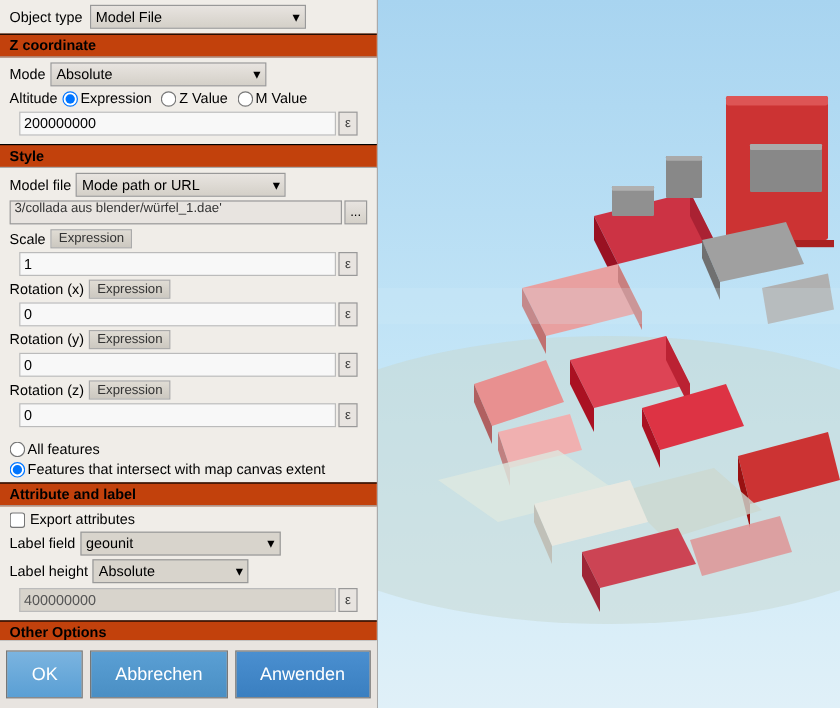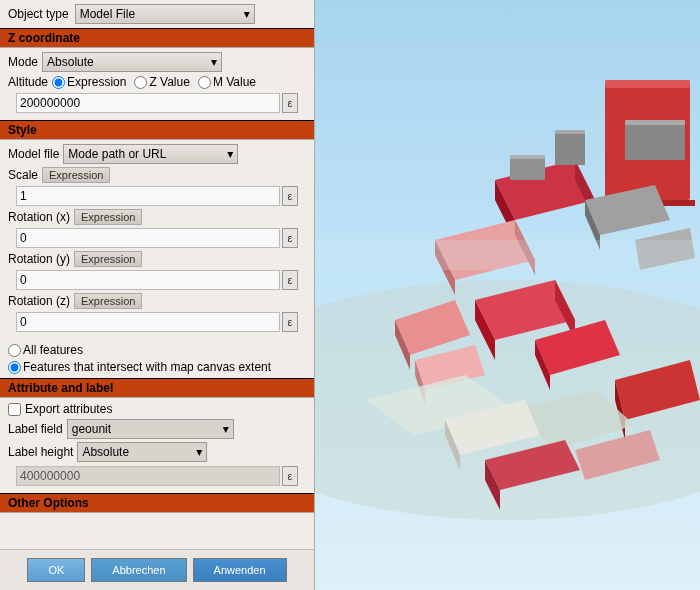--- a/index.html
+++ b/index.html
@@ -171,22 +171,22 @@
       margin-top: auto;
       padding: 8px;
       display: flex;
       justify-content: center;
       gap: 6px;
       border-top: 1px solid #bbb;
       background: #e8e4e0;
     }
 
     .dialog-btn {
-      height: 24px;
-      font-size: 11px;
+      height: 40px;
+      font-size: 15px;
       padding: 0 20px;
       border: 1px solid #777;
       cursor: pointer;
     }
 
     .btn-ok {
       background: linear-gradient(to bottom, #7bb4e0, #5a9fd4);
       color: white;
     }
 
@@ -269,20 +269,24 @@
     <div class="form-area">
 
       <div class="row">
         <span class="label">Model file</span>
         <div class="dropdown-btn" style="width:175px;">
           <span>Mode path or URL</span>
           <span>▾</span>
         </div>
       </div>
 
+      <div class="file-path-row" style="margin-bottom:4px;">
+        <div class="file-input">3/collada aus blender/würfel_1.dae'</div>
+        <button class="btn-small">...</button>
+      </div>
 
       <div class="row expression-header">
         <span class="label">Scale</span>
         <div class="expression-label">Expression</div>
       </div>
       <div class="value-row">
         <input class="value-input" type="text" value="1" style="">
         <div class="epsilon-btn">ε</div>
       </div>
 

